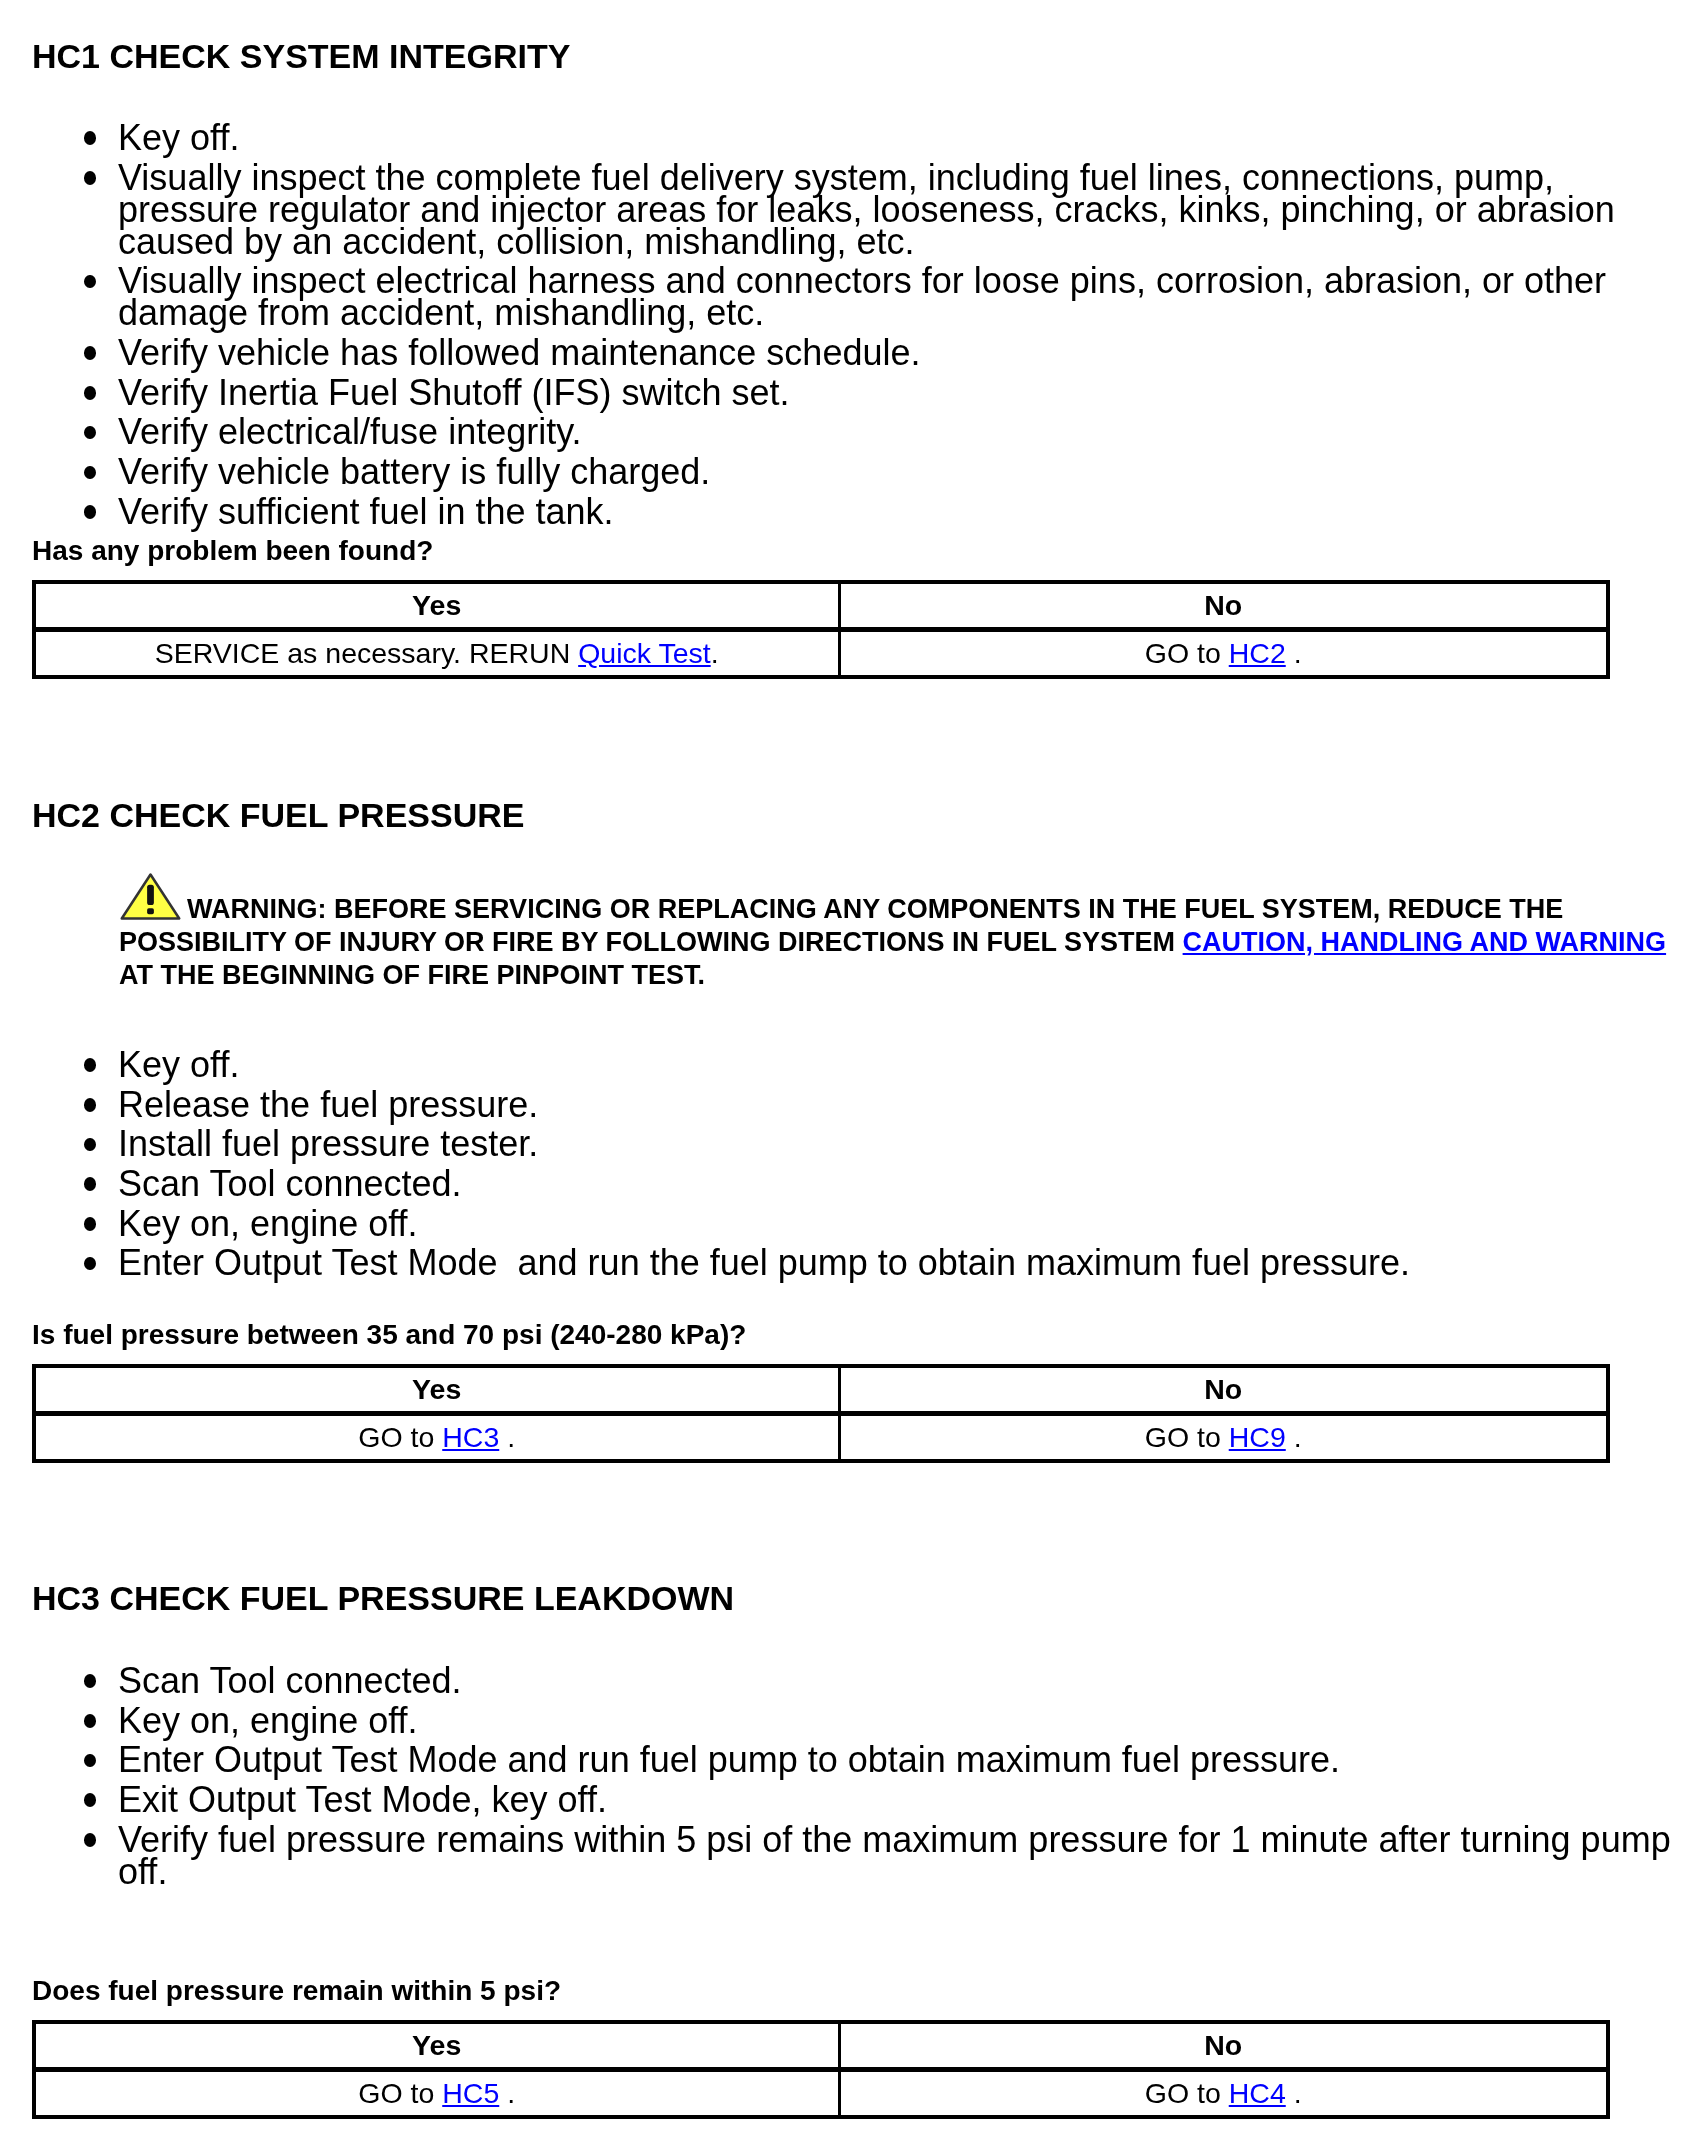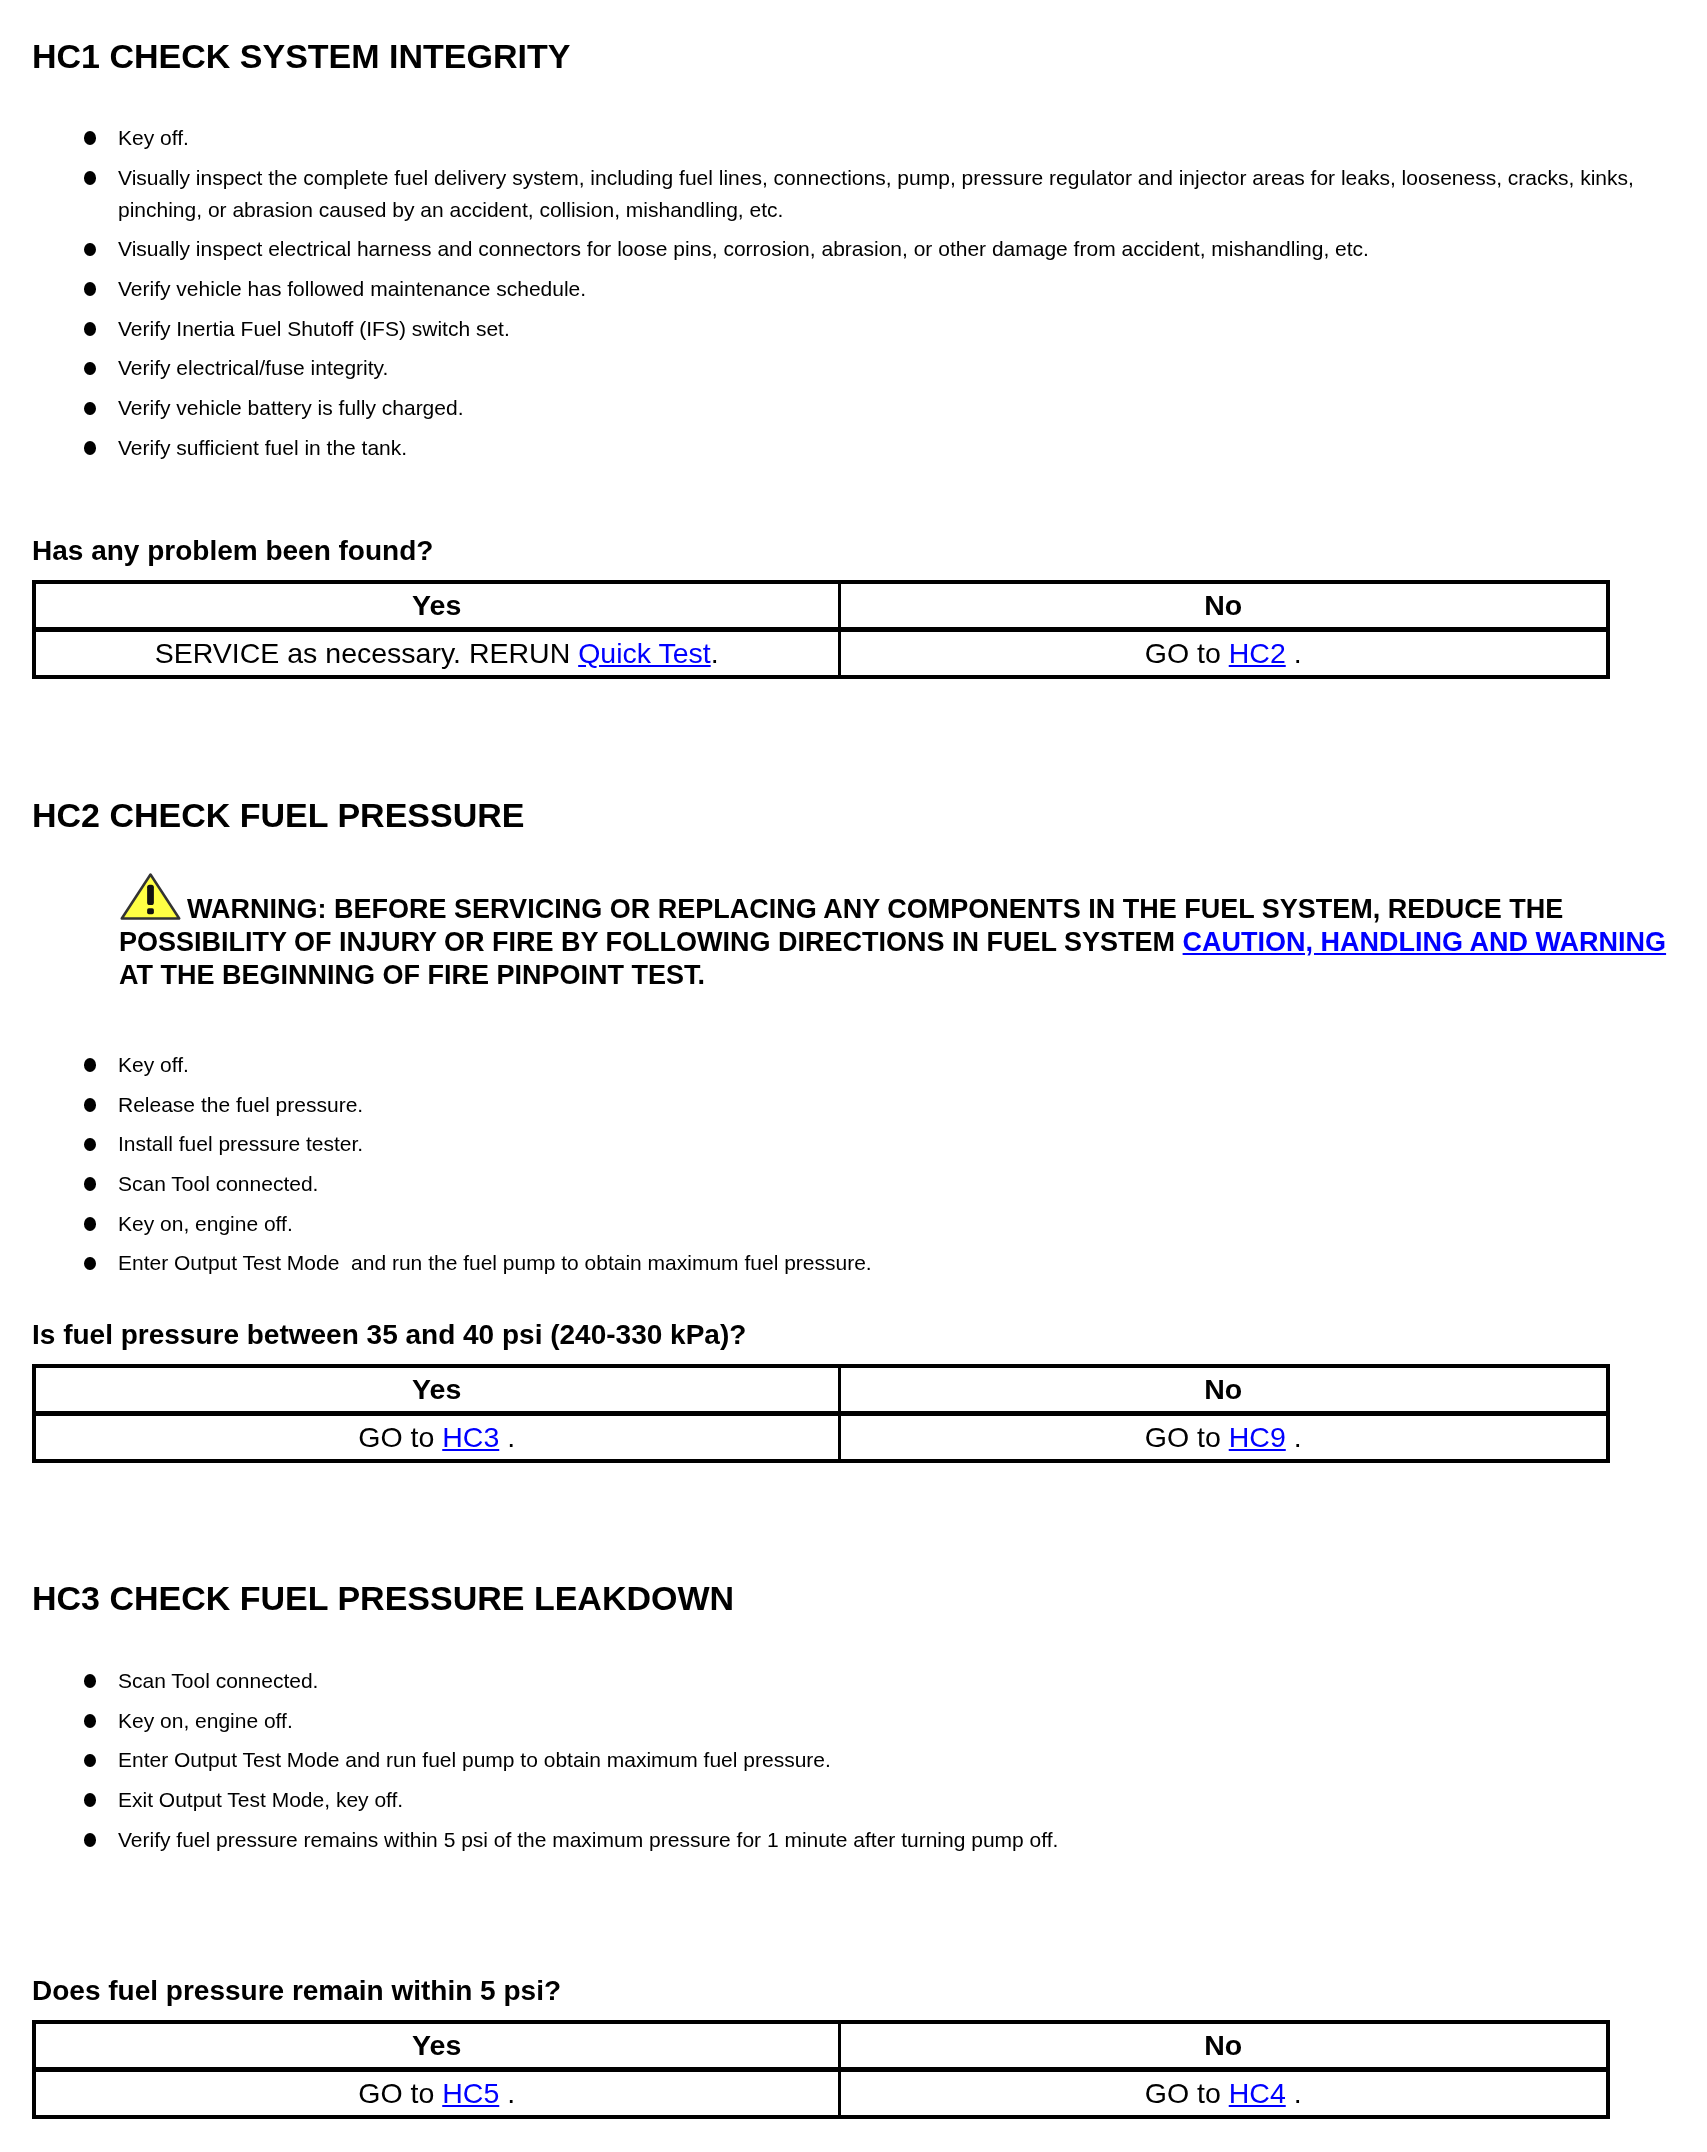--- a/index.html
+++ b/index.html
@@ -9,21 +9,21 @@
   }
   .abs { position: absolute; }
   h2.section-title {
     margin: 0; font-size: 34px; font-weight: bold; line-height: 41px;
     left: 32px; white-space: nowrap;
   }
   ul.steps {
     list-style: none; margin: 0; padding: 0; left: 0; width: 1695px;
   }
   ul.steps li {
-    position: relative; padding-left: 118px; font-size: 21px; line-height: 32px;
+    position: relative; padding-left: 118px; font-size: 36px; line-height: 32px;
     margin-bottom: 7.7px; padding-right: 8.5px;
   }
   ul.steps li .bullet {
     position: absolute; left: 84px; top: 9.4px; width: 12px; height: 13.6px;
     background: #000; border-radius: 50%;
   }
   .question {
     left: 32px; margin: 0; font-size: 28px; font-weight: bold; line-height: 34px; white-space: nowrap;
   }
   table.yn {
@@ -87,21 +87,21 @@
 
 <ul class="steps abs" style="top:1049px">
   <li><span class="bullet"></span><span>Key off.</span></li>
   <li><span class="bullet"></span><span>Release the fuel pressure.</span></li>
   <li><span class="bullet"></span><span>Install fuel pressure tester.</span></li>
   <li><span class="bullet"></span><span>Scan Tool connected.</span></li>
   <li><span class="bullet"></span><span>Key on, engine off.</span></li>
   <li style="white-space:pre"><span class="bullet"></span><span>Enter Output Test Mode  and run the fuel pump to obtain maximum fuel pressure.</span></li>
 </ul>
 
-<p class="question abs" style="top:1318px">Is fuel pressure between 35 and 40 psi (240-330 kPa)?</p>
+<p class="question abs" style="top:1318px">Is fuel pressure between 35 and 70 psi (240-280 kPa)?</p>
 
 <table class="yn abs" style="top:1364px">
   <tbody>
       <tr>
     <th>Yes</th>
     <th>No</th>
   </tr>
   <tr>
     <td><span>GO to </span><a class="link">HC3</a><span> .</span></td>
     <td><span>GO to </span><a class="link">HC9</a><span> .</span></td>

